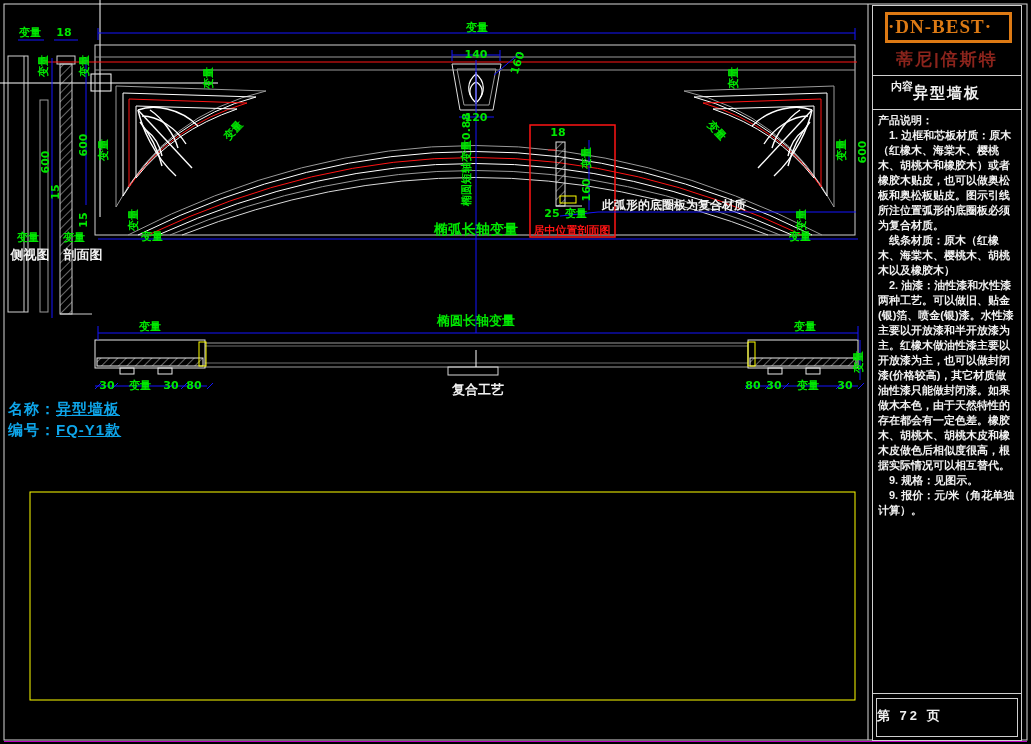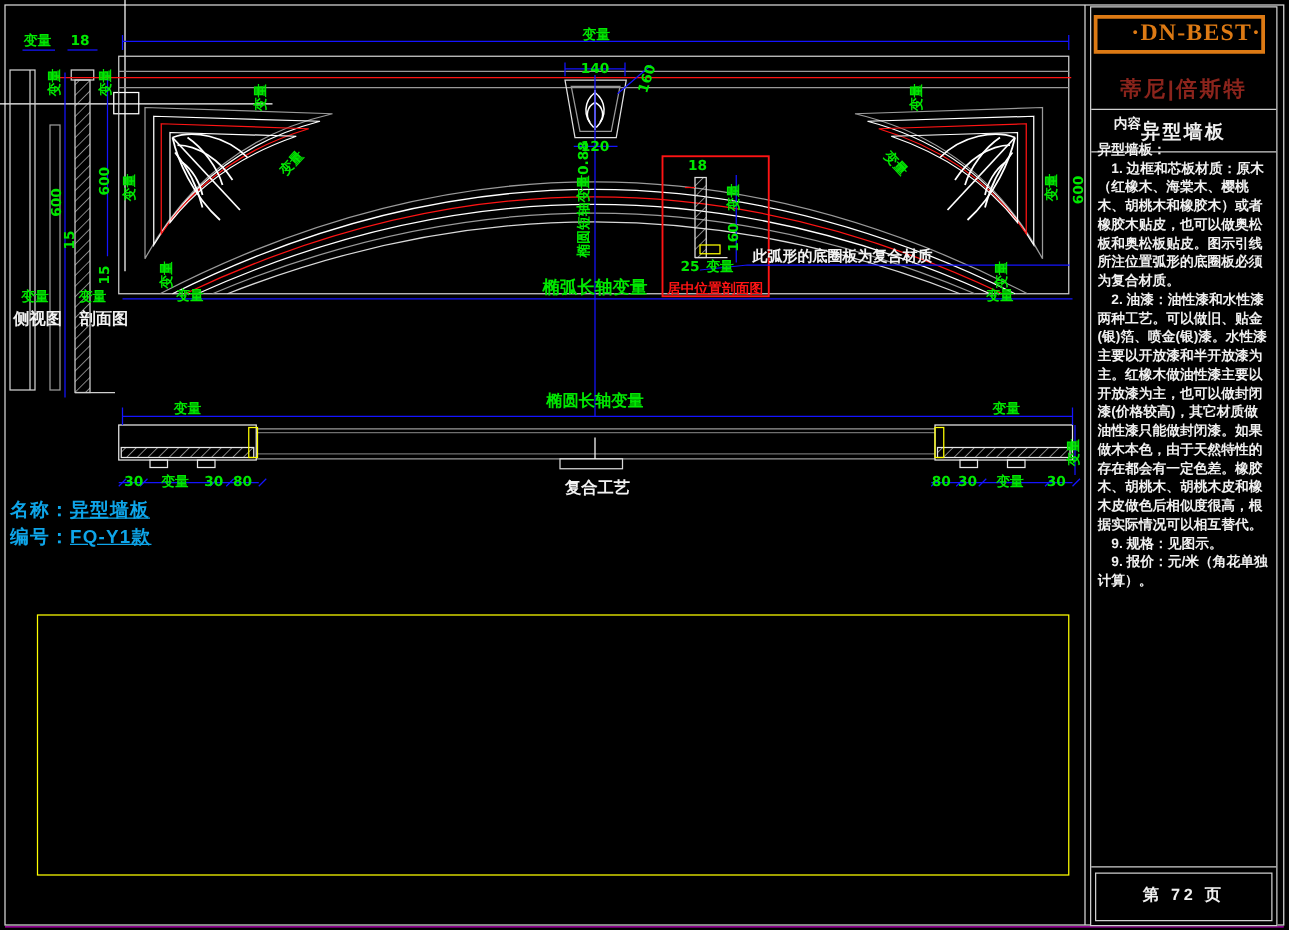--- a/index.html
+++ b/index.html
@@ -6,38 +6,38 @@
   body{width:1031px;height:744px;position:relative;overflow:hidden;
        font-family:"Liberation Sans","DejaVu Sans",sans-serif;}
   svg{position:absolute;left:0;top:0;}
   svg text{font-family:"DejaVu Sans","Liberation Sans",sans-serif;}
   .name-block{position:absolute;left:8px;top:398px;color:#0ea5e9;font-size:15px;
               font-weight:bold;line-height:21px;letter-spacing:1px;}
   .name-block .u{text-decoration:underline;}
   
   .panel{position:absolute;left:872px;top:5px;width:148px;height:734px;background:#000;
          border:1px solid #cfcfcf;color:#f0f0f0;}
-  .logo-box{margin:6px 9px 0 2px;border:3px solid #dd7a14;text-align:right;
+  .logo-box{margin:6px 9px 0 12px;border:3px solid #dd7a14;text-align:left;
             padding:1px 0 2px 0;}
   .logo-text{color:#dd7a14;font-weight:bold;font-size:19px;letter-spacing:1px;
              font-family:"Liberation Serif","DejaVu Serif",serif;}
   .brand-cn{text-align:center;color:#8b241c;font-weight:bold;font-size:17px;
-            letter-spacing:2px;margin-top:17px;}
+            letter-spacing:2px;margin-top:5px;}
   .sep{border-top:1px solid #cfcfcf;margin-top:4px;}
   .content-row{position:relative;height:33px;border-bottom:1px solid #cfcfcf;}
   .content-label{position:absolute;left:2px;top:3px;font-size:11px;font-weight:bold;padding-left:16px;}
   .content-title{position:absolute;left:0;right:0;top:8px;text-align:center;
                  font-size:15px;font-weight:bold;letter-spacing:2px;}
   .desc{position:absolute;left:5px;right:4px;top:107px;height:468px;overflow:hidden;
         font-size:11px;line-height:15px;font-weight:bold;}
   .desc p{margin:0;}
   .footer-wrap{position:absolute;left:0;right:0;bottom:0;height:46px;
                border-top:1px solid #cfcfcf;}
   .footer-box{position:absolute;left:3px;right:3px;bottom:3px;top:4px;
-              border:1px solid #cfcfcf;text-align:center;font-size:13px;
+              border:1px solid #cfcfcf;font-size:13px;
               font-weight:bold;letter-spacing:3px;line-height:34px;}
 </style>
 </head>
 <body>
 
 <svg id="drawing" width="1031" height="744" viewBox="0 0 1031 744">
   <defs>
     <pattern id="hatch" width="6" height="6" patternUnits="userSpaceOnUse" patternTransform="rotate(45)">
       <line x1="0" y1="0" x2="0" y2="6" stroke="#cfcfcf" stroke-width="1"></line>
     </pattern>
@@ -250,22 +250,23 @@
   <div class="logo-box">
     <span class="logo-text">·DN-BEST·</span>
   </div>
   <div class="brand-cn">蒂尼|倍斯特</div>
   <div class="sep"></div>
   <div class="content-row">
     <span class="content-label">内容：</span>
     <span class="content-title">异型墙板</span>
   </div>
   <div class="desc">
-    <p>异型墙板：</p>
+    <p>产品说明：</p>
     <p>　1. 边框和芯板材质：原木（红橡木、海棠木、樱桃木、胡桃木和橡胶木）或者橡胶木贴皮，也可以做奥松板和奥松板贴皮。图示引线所注位置弧形的底圈板必须为复合材质。</p>
+    <p>　线条材质：原木（红橡木、海棠木、樱桃木、胡桃木以及橡胶木）</p>
     <p>　2. 油漆：油性漆和水性漆两种工艺。可以做旧、贴金(银)箔、喷金(银)漆。水性漆主要以开放漆和半开放漆为主。红橡木做油性漆主要以开放漆为主，也可以做封闭漆(价格较高)，其它材质做油性漆只能做封闭漆。如果做木本色，由于天然特性的存在都会有一定色差。橡胶木、胡桃木、胡桃木皮和橡木皮做色后相似度很高，根据实际情况可以相互替代。</p>
     <p>　9. 规格：见图示。</p>
     <p>　9. 报价：元/米（角花单独计算）。</p>
   </div>
   <div class="footer-wrap">
     <div class="footer-box">第 72 页</div>
   </div>
 </aside>
 
 </body></html>

